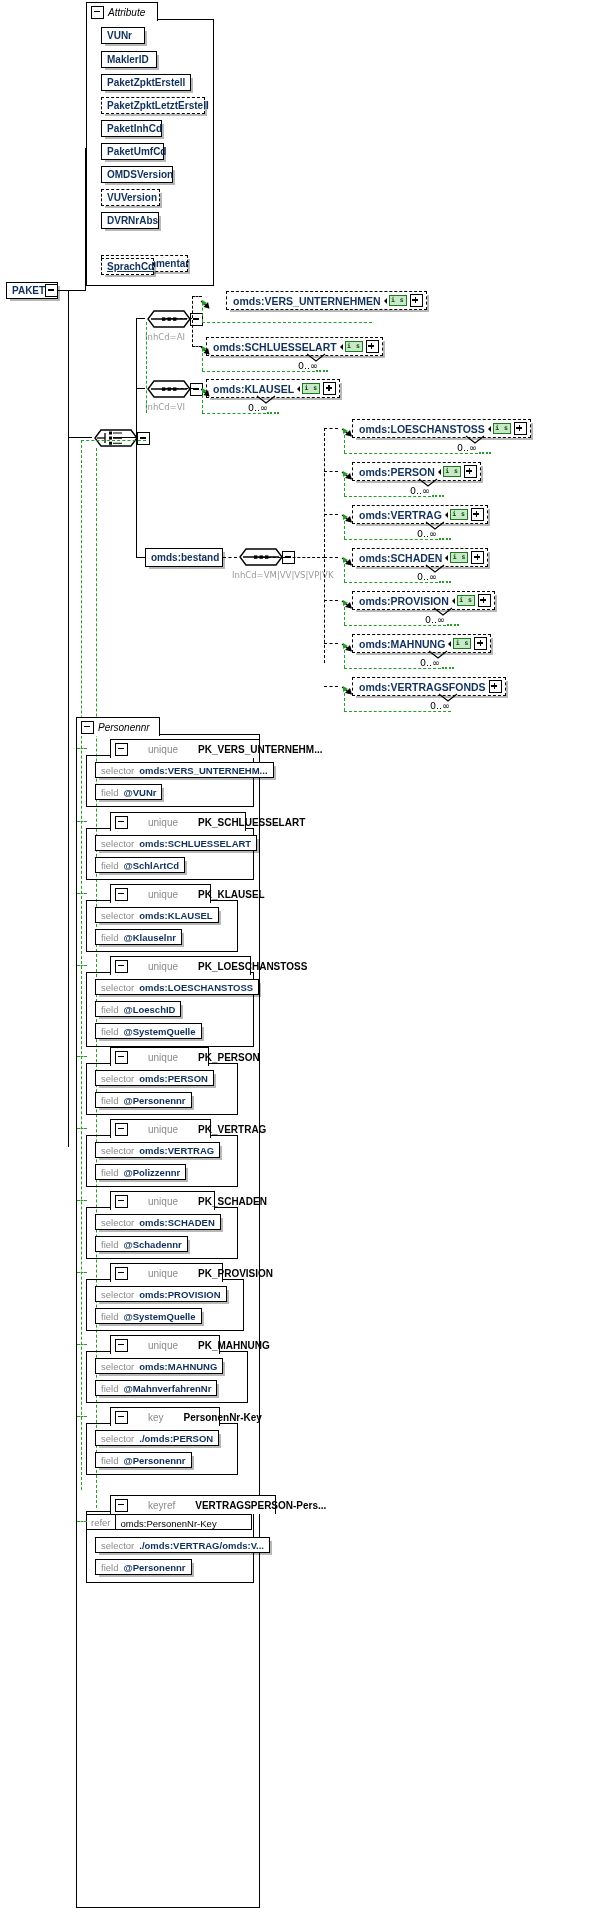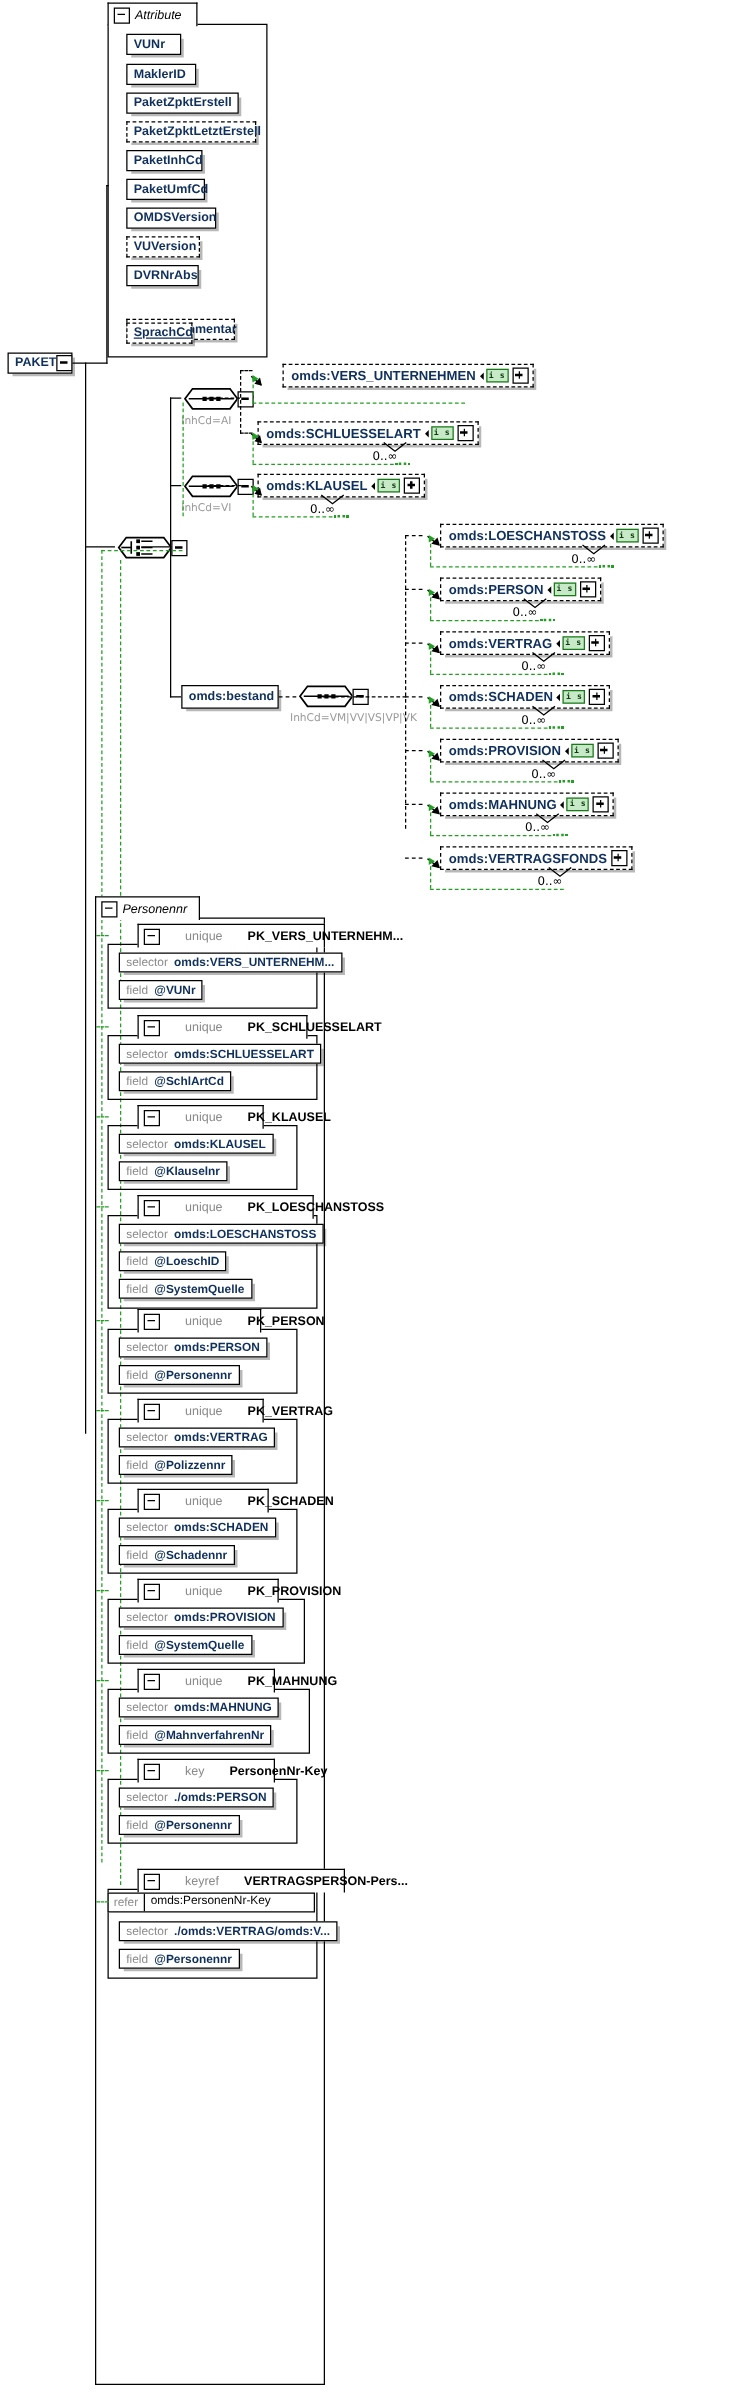--- a/index.html
+++ b/index.html
@@ -98,21 +98,21 @@
   .cfield{
     position:absolute;box-sizing:border-box;border:1.3px solid #000;background:#fff;
     height:16px;display:flex;align-items:center;gap:5px;padding:0 5px;
     font-size:9.5px;white-space:nowrap;
     box-shadow:3px 3px 0 -1px rgba(0,0,0,0.28);
   }
   .cfield .k{color:#8a8a8a;font-weight:normal;}
   .cfield .v{color:#10305c;font-weight:bold;}
   .crefer{
     position:absolute;box-sizing:border-box;border:1.3px solid #000;background:#fff;
-    height:16px;display:flex;align-items:flex-start;font-size:9.5px;white-space:nowrap;
+    height:16px;display:flex;align-items:flex-end;font-size:9.5px;white-space:nowrap;
   }
   .crefer .k{color:#8a8a8a;padding:0 4px;border-right:1.3px solid #000;height:100%;display:flex;align-items:center;}
   .crefer .v{color:#000;padding:0 5px;}
 
   
   .ln{position:absolute;background:#000;}
   .lnh{height:1.3px;}
   .lnv{width:1.3px;}
   .dsh-h{position:absolute;height:0;border-top:1.3px dashed #000;}
   .dsh-v{position:absolute;width:0;border-left:1.3px dashed #000;}

